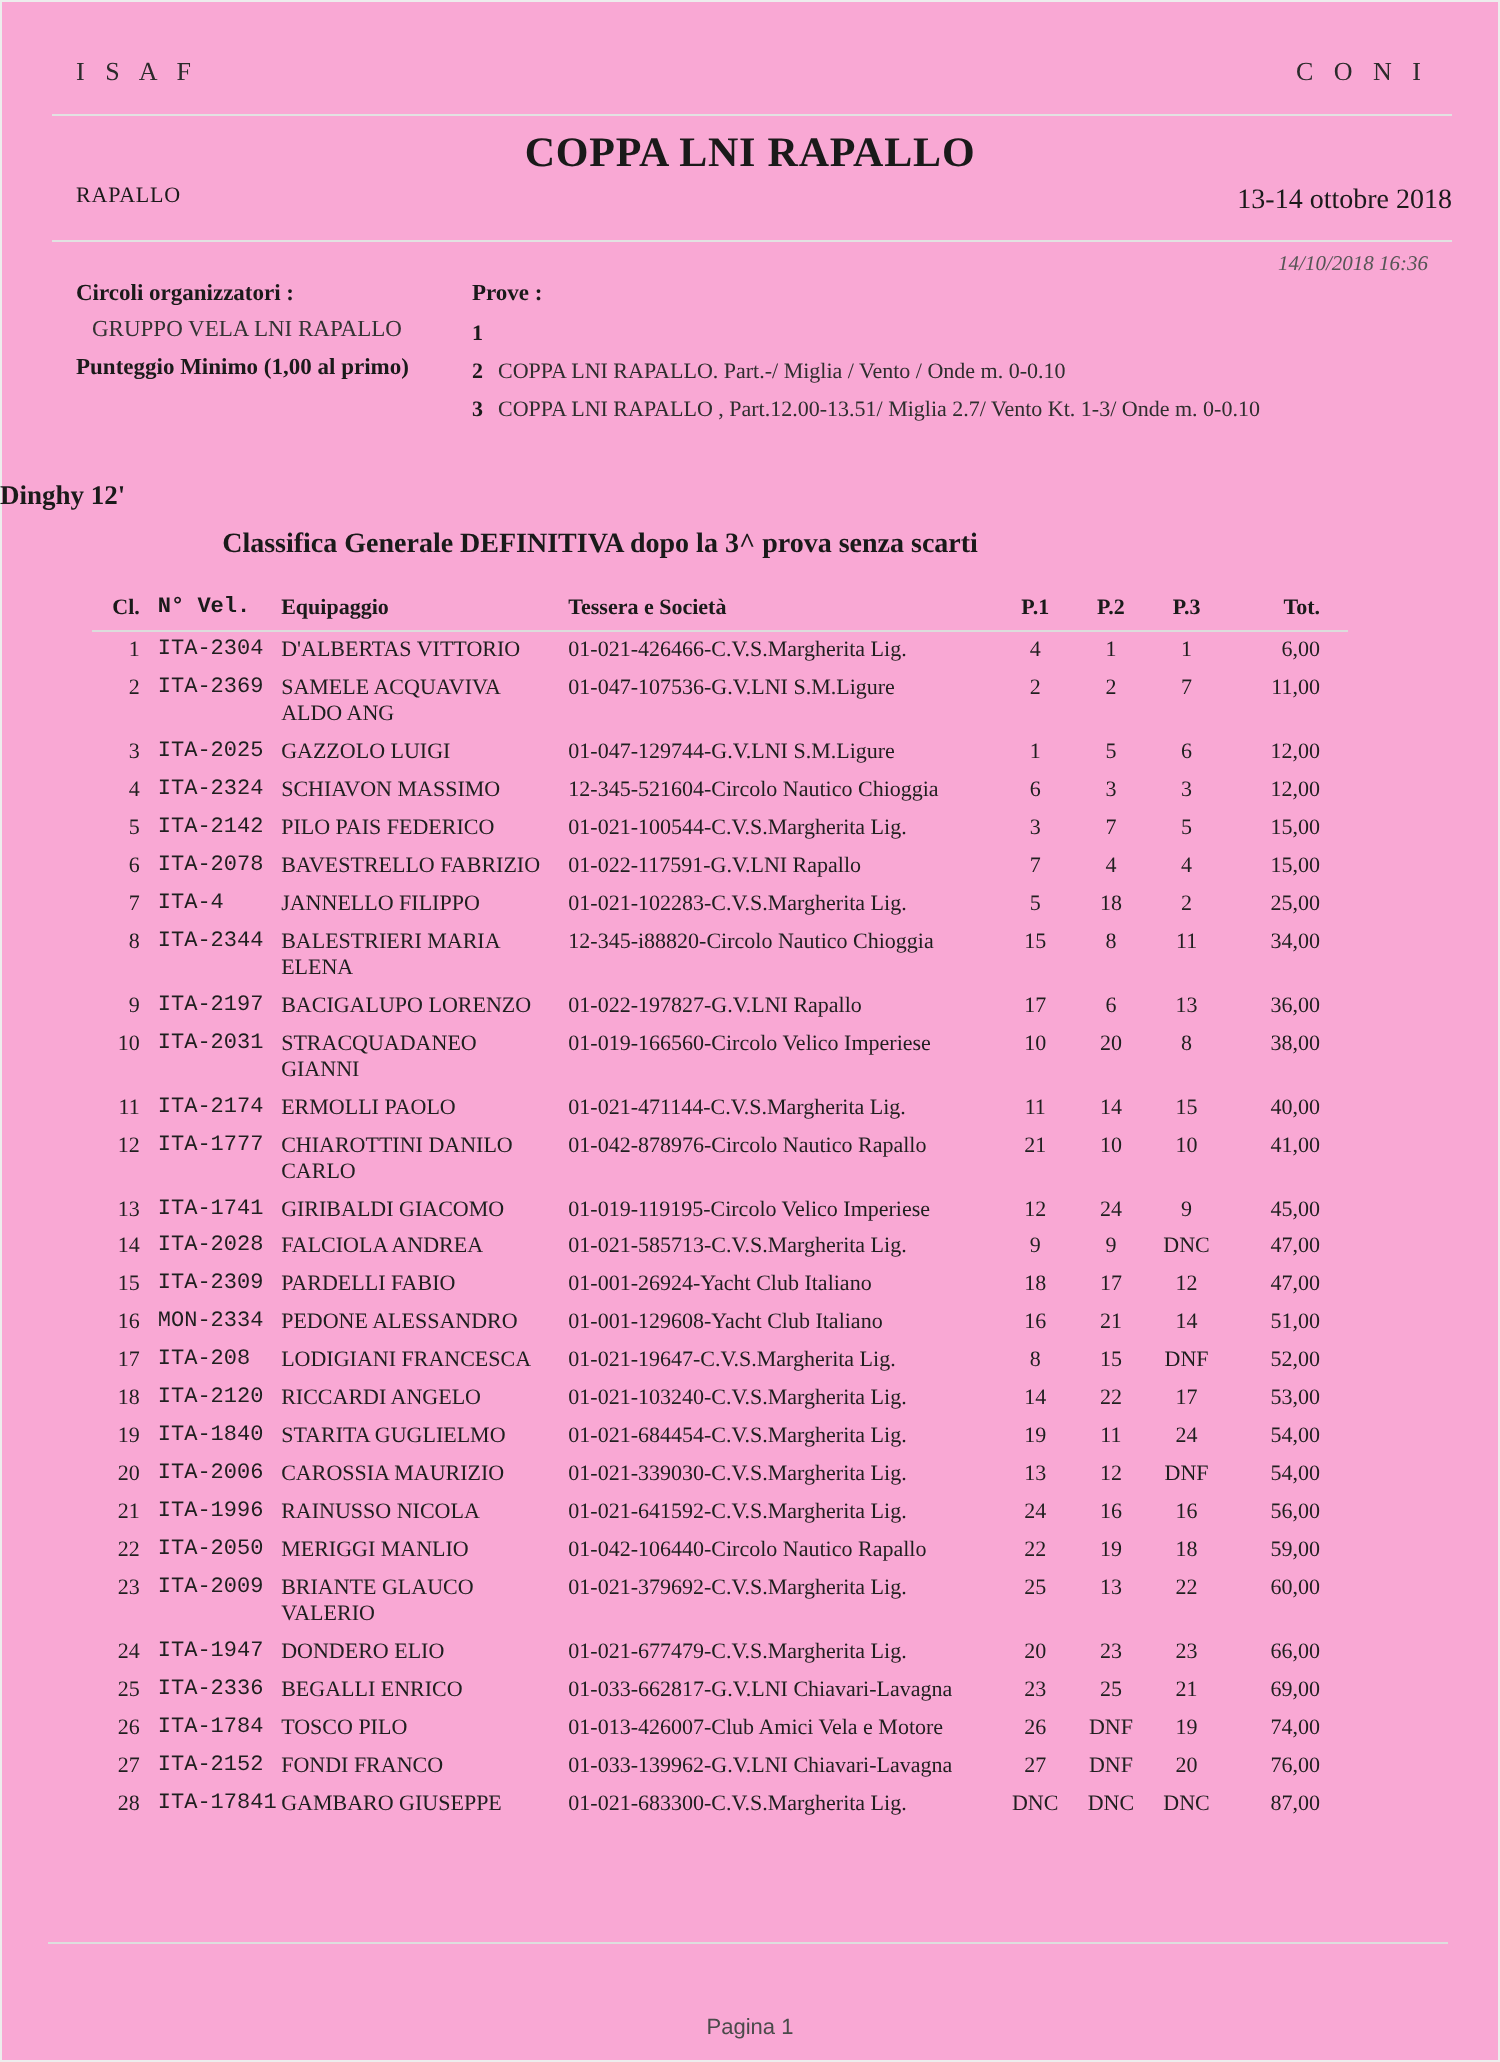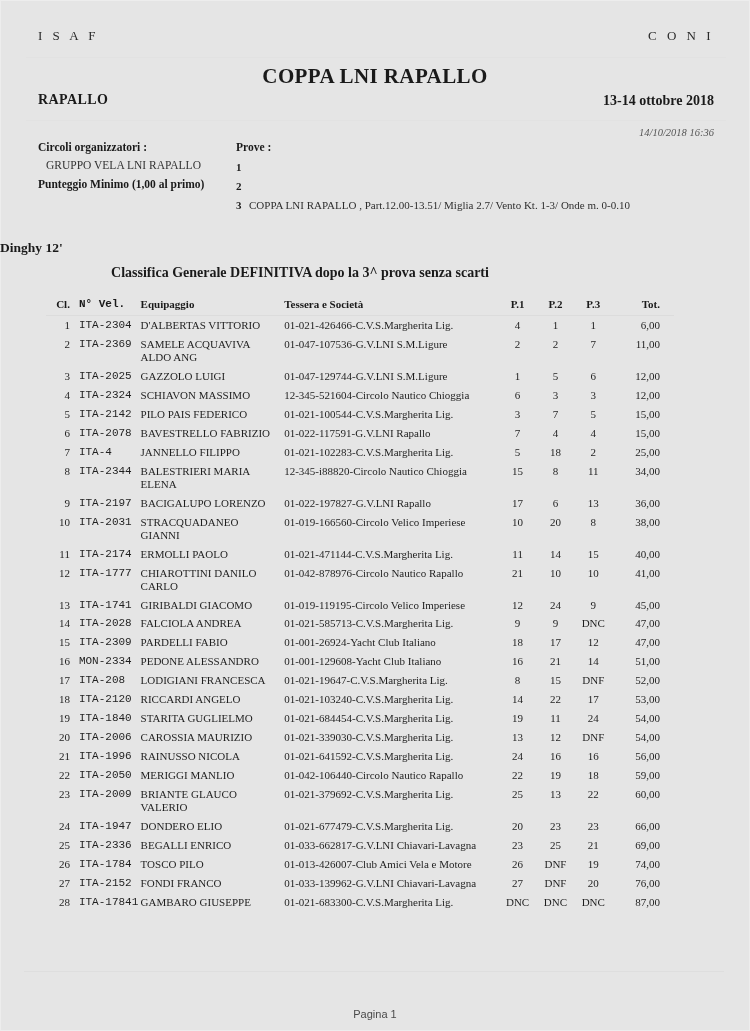--- a/index.html
+++ b/index.html
@@ -4,21 +4,21 @@
 <style>
   html, body {
     margin: 0;
     padding: 0;
     background: #c8c8c8;
   }
   #page {
     position: relative;
     width: 750px;
     height: 1031px;
-    background: #e5e5e5;
+    background: #f9a8d4;
     overflow: hidden;
     font-family: "Liberation Serif", "DejaVu Serif", serif;
     color: #1a1a1a;
     box-sizing: border-box;
   }
   
   #page::before {
     content: "";
     position: absolute;
     left: 0; top: 0; right: 0; bottom: 0;
@@ -65,30 +65,30 @@
     text-align: center;
     font-size: 21px;
     font-weight: bold;
     letter-spacing: 0.4px;
   }
 
   .venue {
     position: absolute;
     left: 38px;
     top: 92px;
-    font-size: 14px;
-    font-weight: bold;
+    font-size: 11px;
+    font-weight: normal;
     letter-spacing: 0.4px;
   }
   .eventdate {
     position: absolute;
-    right: 36px;
+    right: 24px;
     top: 93px;
     font-size: 14px;
-    font-weight: bold;
+    font-weight: normal;
   }
   .printed {
     position: absolute;
     right: 36px;
     top: 127px;
     font-size: 10.5px;
     font-style: italic;
     color: #555;
   }
 
@@ -247,20 +247,21 @@
   </div>
 
   <div class="raceblock">
     <div class="lbl">Prove :</div>
     <div id="race-list">
         <div class="racerow">
           <span class="num">1</span>
         </div>
         <div class="racerow">
           <span class="num">2</span>
+          <span class="desc">COPPA LNI RAPALLO. Part.-/ Miglia / Vento / Onde m. 0-0.10</span>
         </div>
         <div class="racerow">
           <span class="num">3</span>
           <span class="desc">COPPA LNI RAPALLO , Part.12.00-13.51/ Miglia 2.7/ Vento Kt. 1-3/ Onde m. 0-0.10</span>
         </div>
       </div>
   </div>
 
   <div class="classname">Dinghy 12'</div>
   <div class="classifica">Classifica Generale DEFINITIVA dopo la 3^ prova senza scarti</div>

